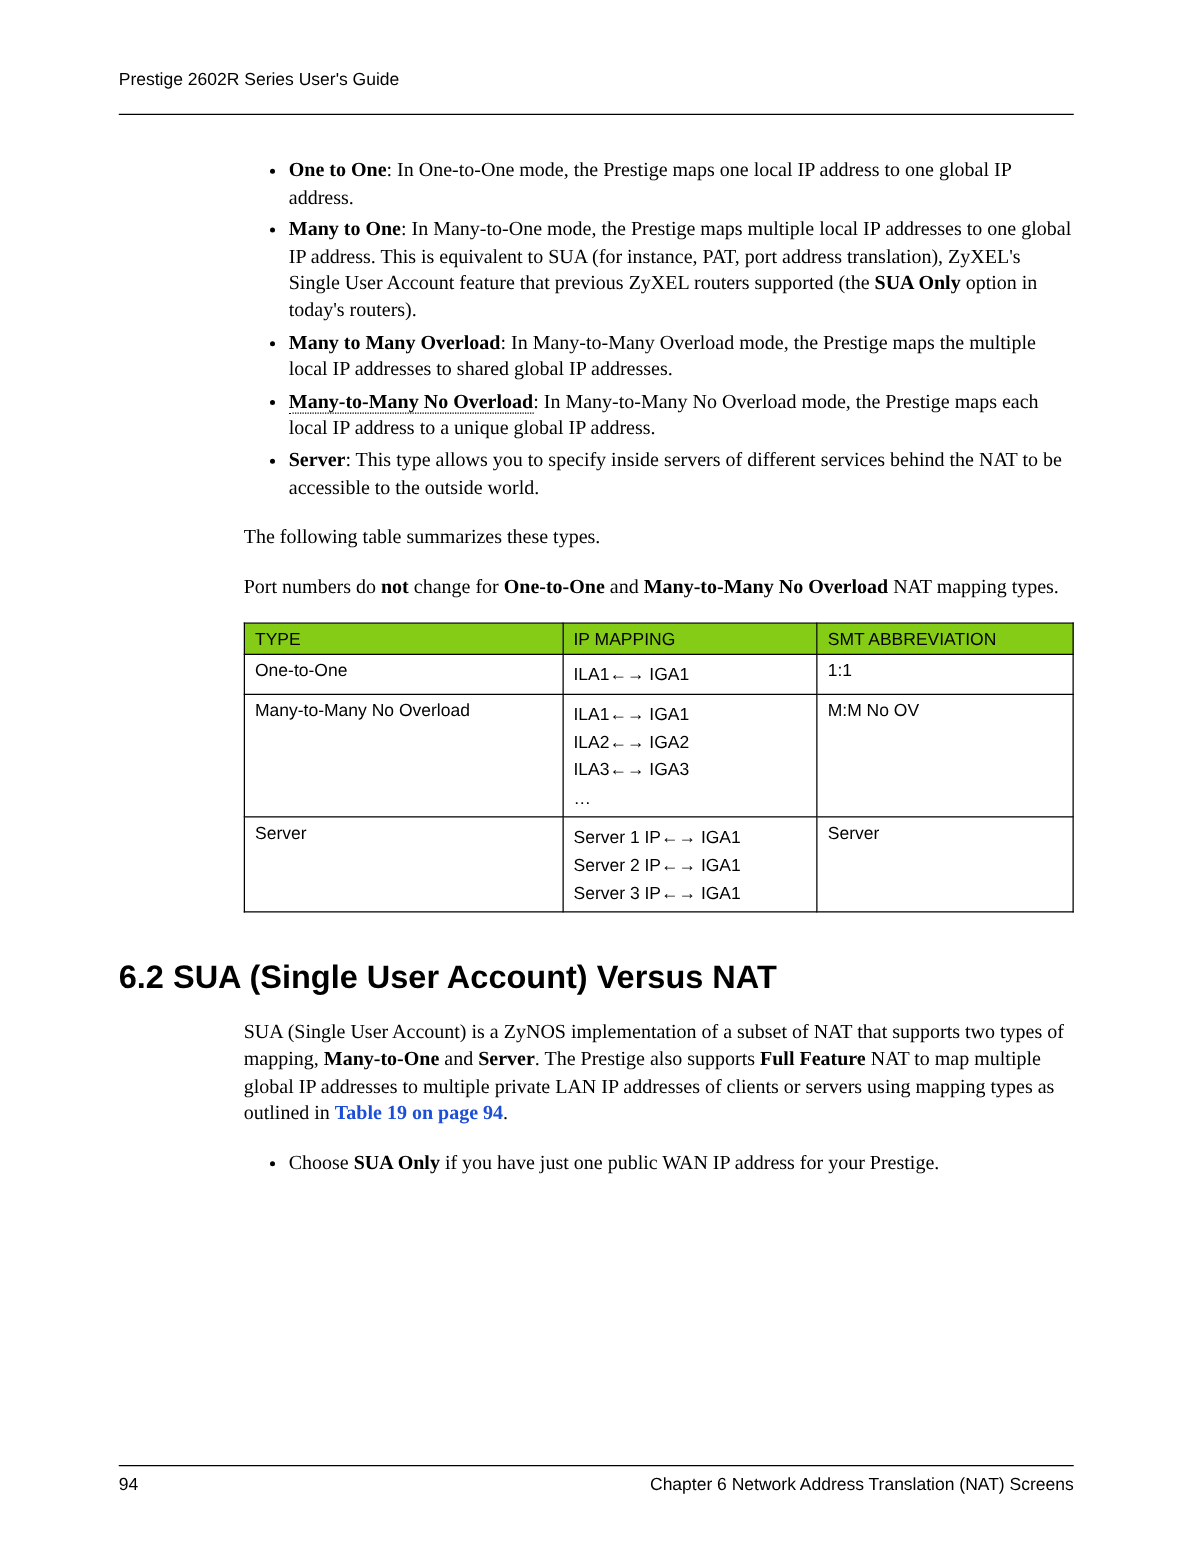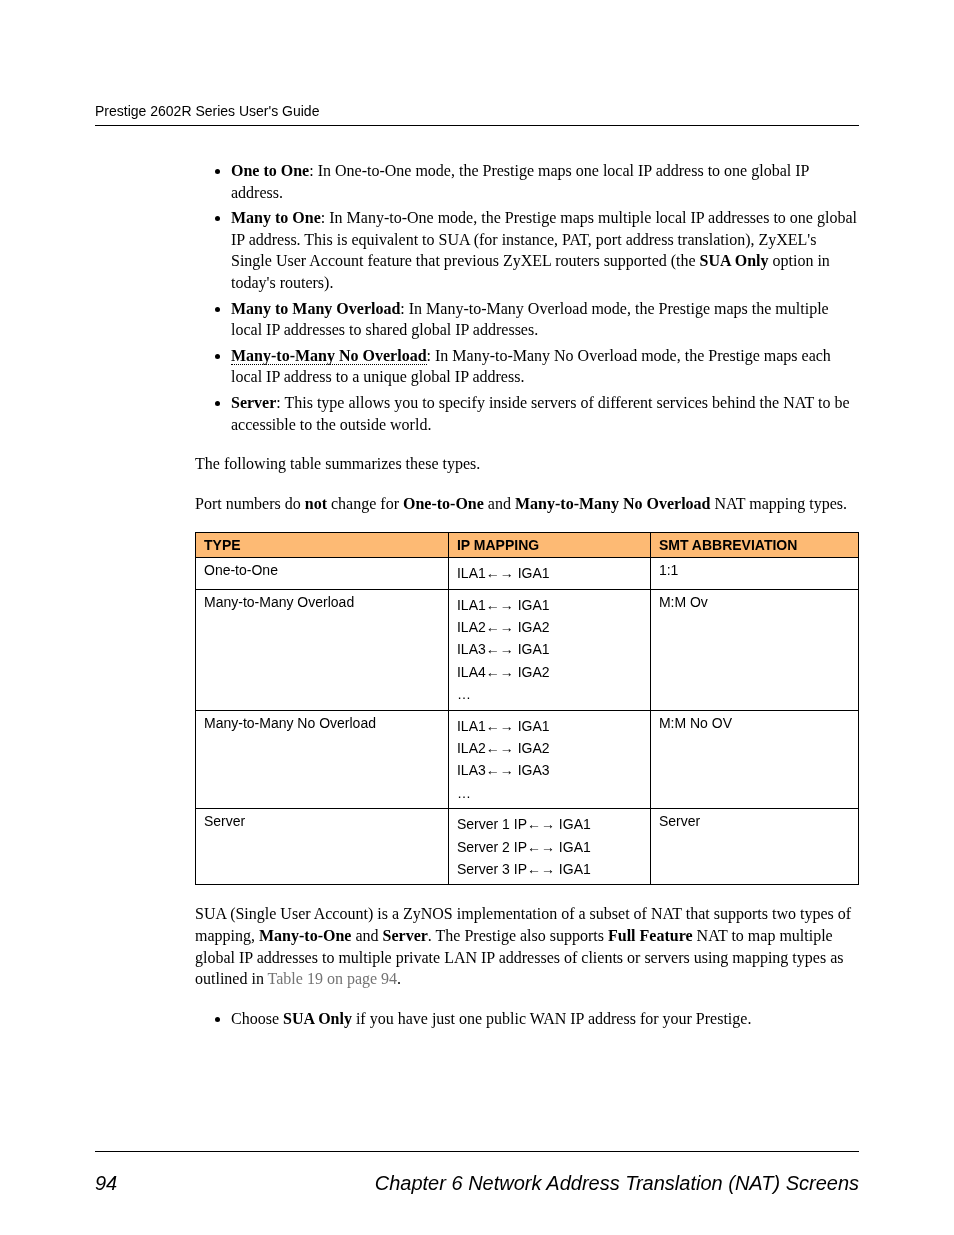--- a/index.html
+++ b/index.html
@@ -14,23 +14,22 @@
     width: 954px;
     height: 1235px;
     box-sizing: border-box;
     padding: 55px 95px 40px 95px;
     position: relative;
   }
   .running-header {
     font-family: Arial, Helvetica, sans-serif;
     font-size: 14px;
     border-bottom: 1px solid #000;
-    padding-bottom: 6px;
+    padding-bottom: 20px;
     margin-bottom: 34px;
-    margin-top: 48px;
   }
   .body-indent {
     margin-left: 100px;
   }
   ul.bullets {
     margin: 0 0 18px 0;
     padding-left: 36px;
   }
   ul.bullets li {
     margin-bottom: 4px;
@@ -52,50 +51,50 @@
     font-family: Arial, Helvetica, sans-serif;
     font-size: 14px;
   }
   table.nat th, table.nat td {
     border: 1px solid #000;
     text-align: left;
     vertical-align: top;
     padding: 4px 8px;
   }
   table.nat th {
-    background: #fdba74;
-    font-weight: bold;
+    background: #84cc16;
+    font-weight: normal;
   }
   table.nat td.mapcell {
     line-height: 1.6;
   }
   h2.section {
     font-family: Arial, Helvetica, sans-serif;
     font-size: 26px;
     font-weight: bold;
     margin: 36px 0 16px 0;
   }
   .link {
-    color: #737373;
+    color: #1d4ed8;
+    font-weight: bold;
   }
   .underline-dotted {
     border-bottom: 1px dotted #000;
   }
   .footer {
     position: absolute;
     bottom: 40px;
     left: 95px;
     right: 95px;
     border-top: 1px solid #000;
-    padding-top: 20px;
+    padding-top: 6px;
     font-family: Arial, Helvetica, sans-serif;
-    font-size: 20px;
+    font-size: 14px;
     display: flex;
     justify-content: space-between;
-    font-style: italic;
   }
 </style>
 </head>
 <body>
 
 <div class="page">
 
   <div class="running-header">Prestige 2602R Series User's Guide</div>
 
   <div class="body-indent">
@@ -133,39 +132,35 @@
           <th>SMT ABBREVIATION</th>
         </tr>
       </thead>
       <tbody id="nat-tbody">
           <tr>
             <td>One-to-One</td>
             <td class="mapcell">ILA1←→ IGA1</td>
             <td>1:1</td>
           </tr>
           <tr>
-            <td>Many-to-Many Overload</td>
-            <td class="mapcell">ILA1←→ IGA1<br>ILA2←→ IGA2<br>ILA3←→ IGA1<br>ILA4←→ IGA2<br>…</td>
-            <td>M:M Ov</td>
-          </tr>
-          <tr>
             <td>Many-to-Many No Overload</td>
             <td class="mapcell">ILA1←→ IGA1<br>ILA2←→ IGA2<br>ILA3←→ IGA3<br>…</td>
             <td>M:M No OV</td>
           </tr>
           <tr>
             <td>Server</td>
             <td class="mapcell">Server 1 IP←→ IGA1<br>Server 2 IP←→ IGA1<br>Server 3 IP←→ IGA1</td>
             <td>Server</td>
           </tr>
         </tbody>
     </table>
 
   </div>
 
+  <h2 class="section">6.2  SUA (Single User Account) Versus NAT</h2>
 
   <div class="body-indent">
     <div class="para">
       <span>SUA (Single User Account) is a ZyNOS implementation of a subset of NAT that supports two types of mapping, </span><b>Many-to-One</b><span> and </span><b>Server</b><span>. The Prestige also supports </span><b>Full Feature</b><span> NAT to map multiple global IP addresses to multiple private LAN IP addresses of clients or servers using mapping types as outlined in </span><span class="link">Table 19 on page 94</span><span>.</span>
     </div>
 
     <ul class="bullets">
       <li>
         <span>Choose </span><b>SUA Only</b><span> if you have just one public WAN IP address for your Prestige.</span>
       </li>

